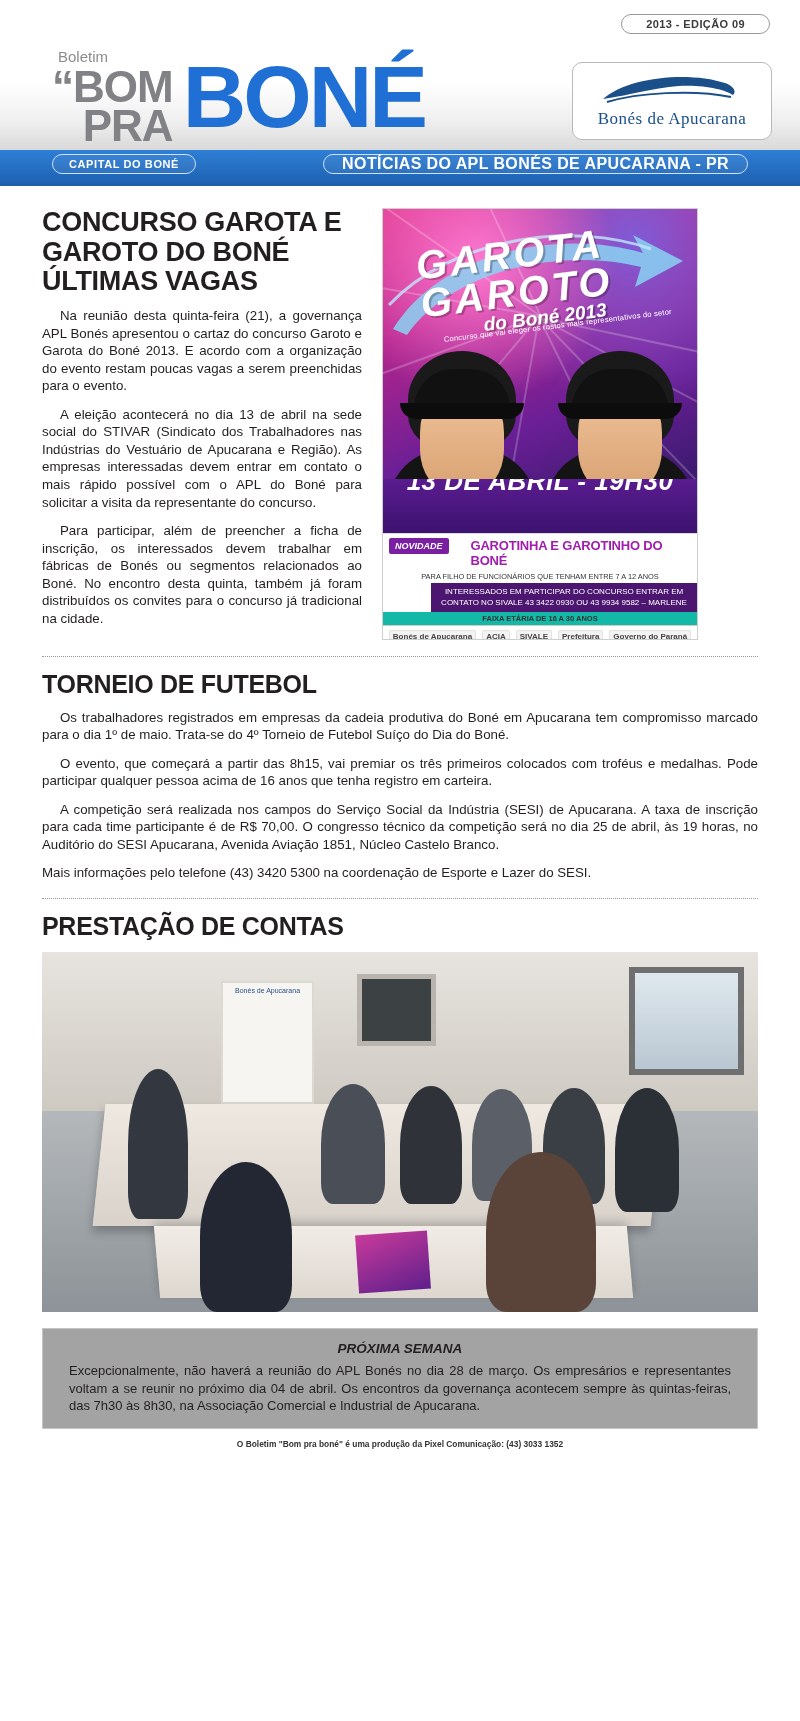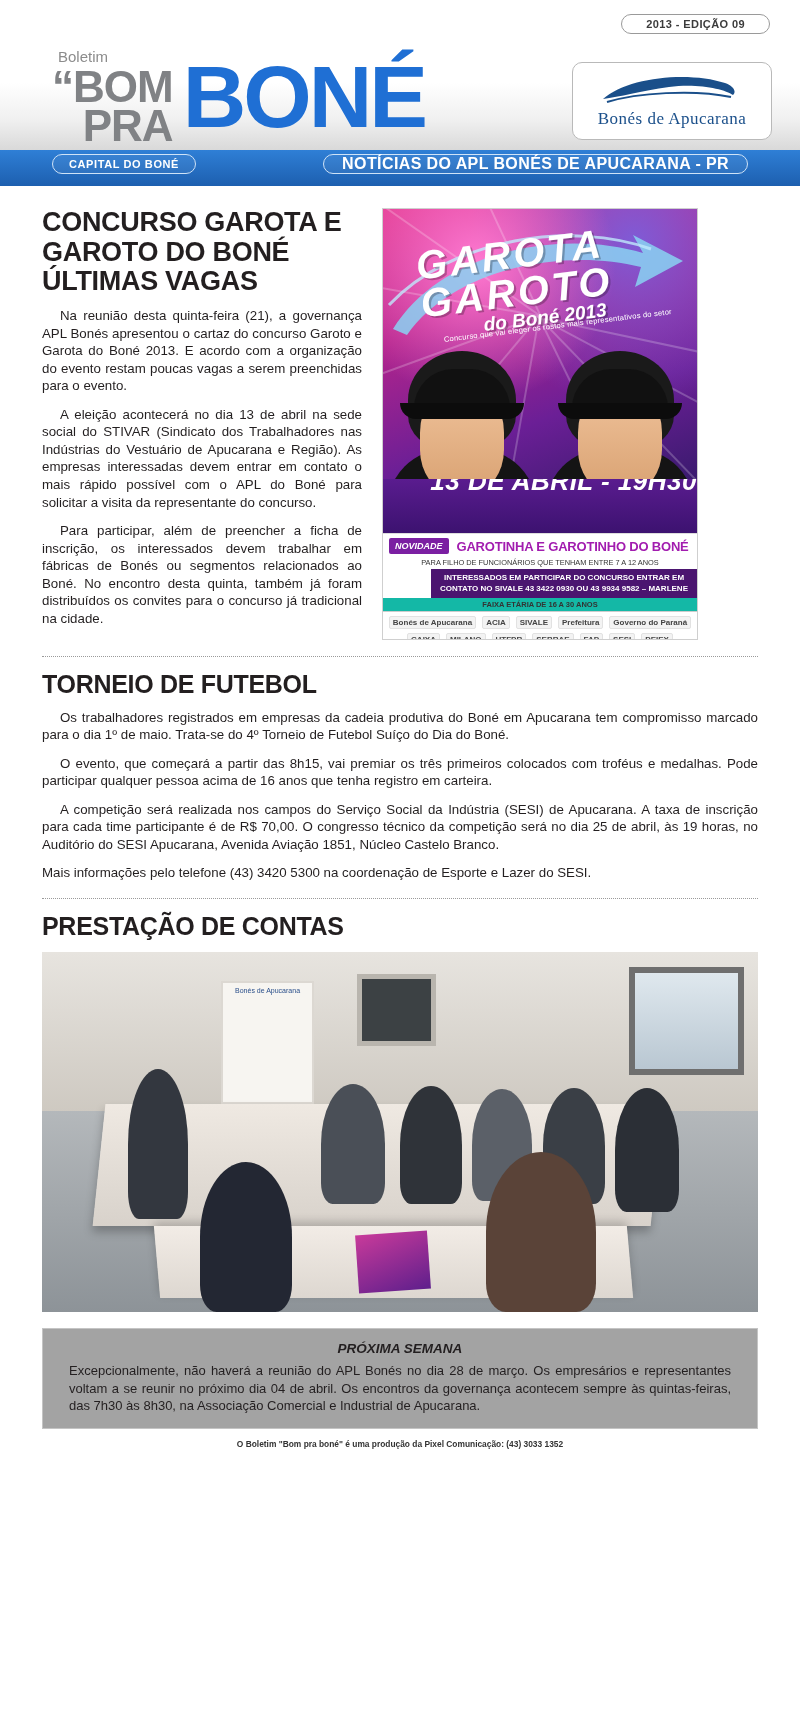--- a/index.html
+++ b/index.html
@@ -273,42 +273,42 @@
     width: 150px; height: 60px;
     border-radius: 60px 60px 0 0;
     background: #141414;
   }
   .poster-band {
     height: 54px;
     background: linear-gradient(180deg, #5a1c8f 0%, #3c1270 100%);
     color: #fff;
     display: flex;
     flex-direction: column;
-    align-items: flex-end;
+    align-items: center;
     justify-content: center;
     padding-top: 2px;
     gap: 38px;
   }
   .poster-band .date {
     font-size: 26px;
     font-weight: bold;
     font-style: italic;
     letter-spacing: 0.5px;
     line-height: 1;
   }
   .poster-band .local {
     font-size: 8.4px;
     font-weight: bold;
     margin-top: 4px;
   }
   .poster-nov {
     background: #ffffff;
     display: flex;
-    align-items: flex-end;
-    gap: 8px;
+    align-items: flex-start;
+    gap: 22px;
     padding: 4px 6px;
     border-top: 1px solid #ddd;
   }
   .nov-tag {
     background: #7b1fa2;
     color: #fff;
     font-size: 9px;
     font-weight: bold;
     padding: 3px 6px;
     border-radius: 2px;
@@ -325,21 +325,21 @@
     font-size: 7.4px;
     text-align: center;
     color: #333;
     padding: 0 4px 2px 4px;
     line-height: 1.25;
   }
   .poster-info {
     background: #4b1570;
     color: #fff;
     font-size: 8px;
-    font-weight: bold;
+    font-weight: normal;
     text-align: center;
     padding: 4px 4px;
     line-height: 1.3;
     margin-left: 48px;
   }
   .poster-faixa {
     background: #14b8a6;
     color: #333;
     font-size: 7.5px;
     font-weight: bold;

